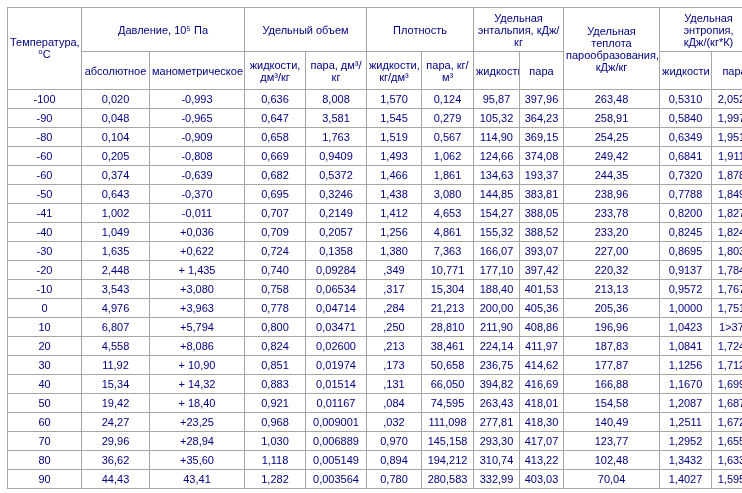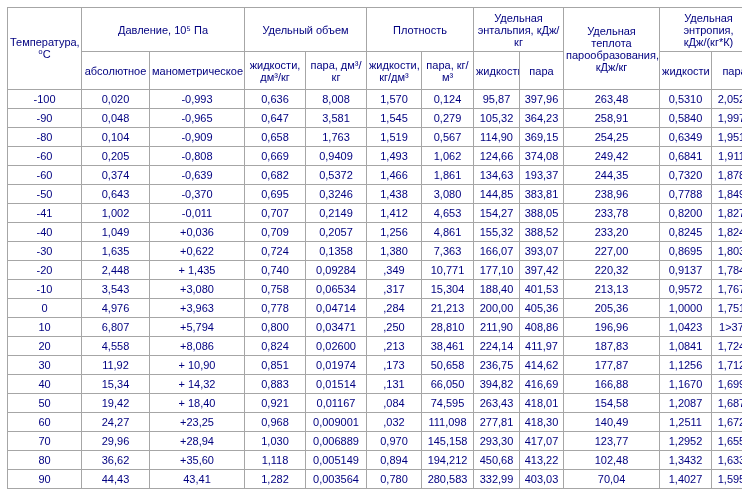--- a/index.html
+++ b/index.html
@@ -359,21 +359,21 @@
         <td>1,6559</td>
       </tr>
       <tr>
         <td>80</td>
         <td>36,62</td>
         <td>+35,60</td>
         <td>1,118</td>
         <td>0,005149</td>
         <td>0,894</td>
         <td>194,212</td>
-        <td>450,68</td>
+        <td>310,74</td>
         <td>413,22</td>
         <td>102,48</td>
         <td>1,3432</td>
         <td>1,6334</td>
       </tr>
       <tr>
         <td>90</td>
         <td>44,43</td>
         <td>43,41</td>
         <td>1,282</td>

